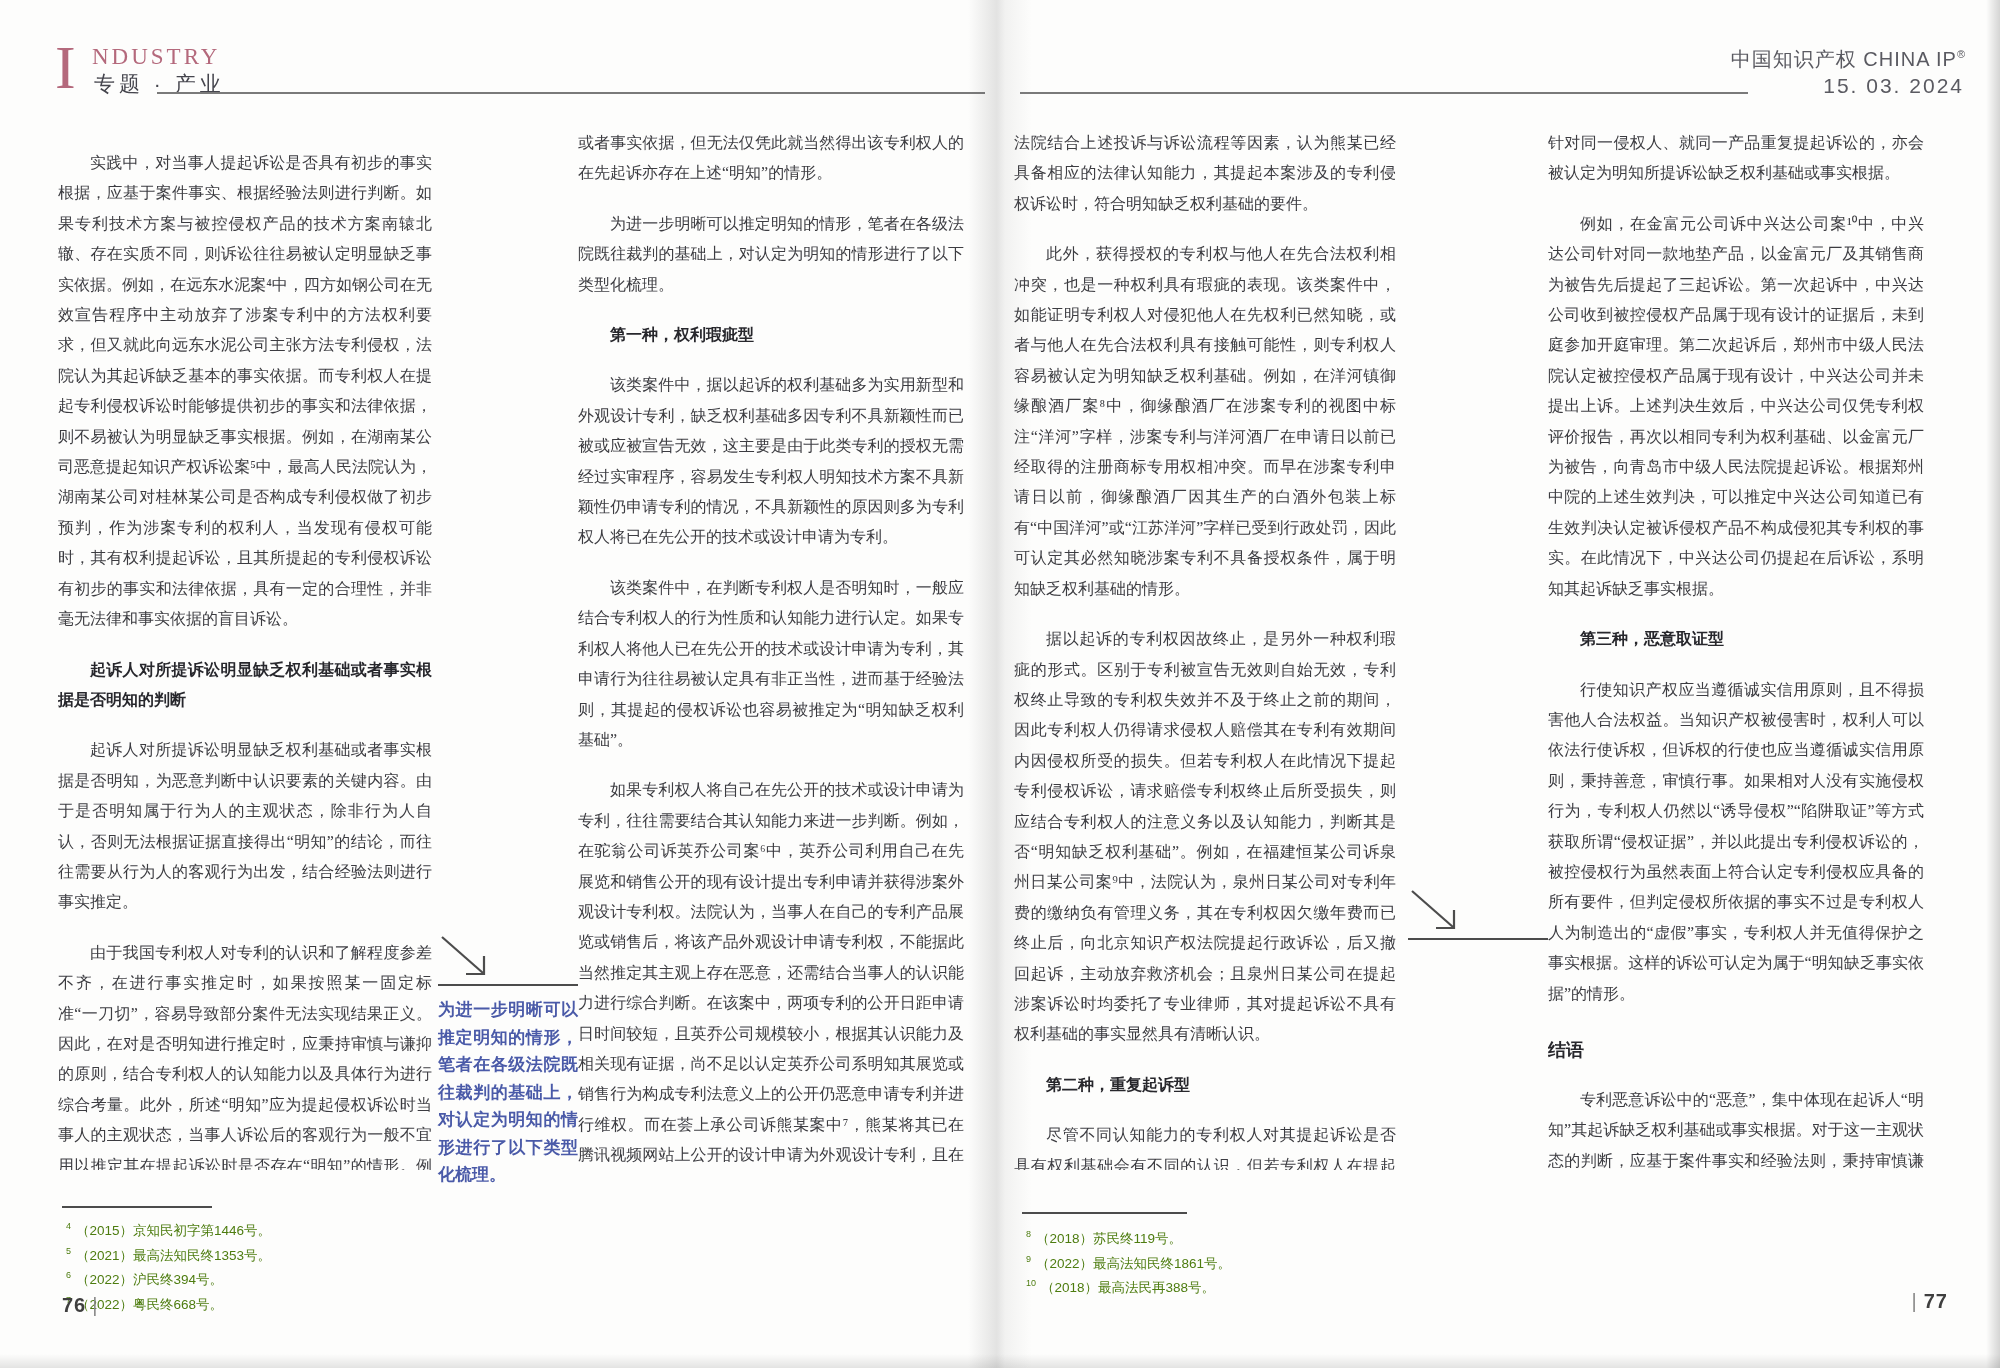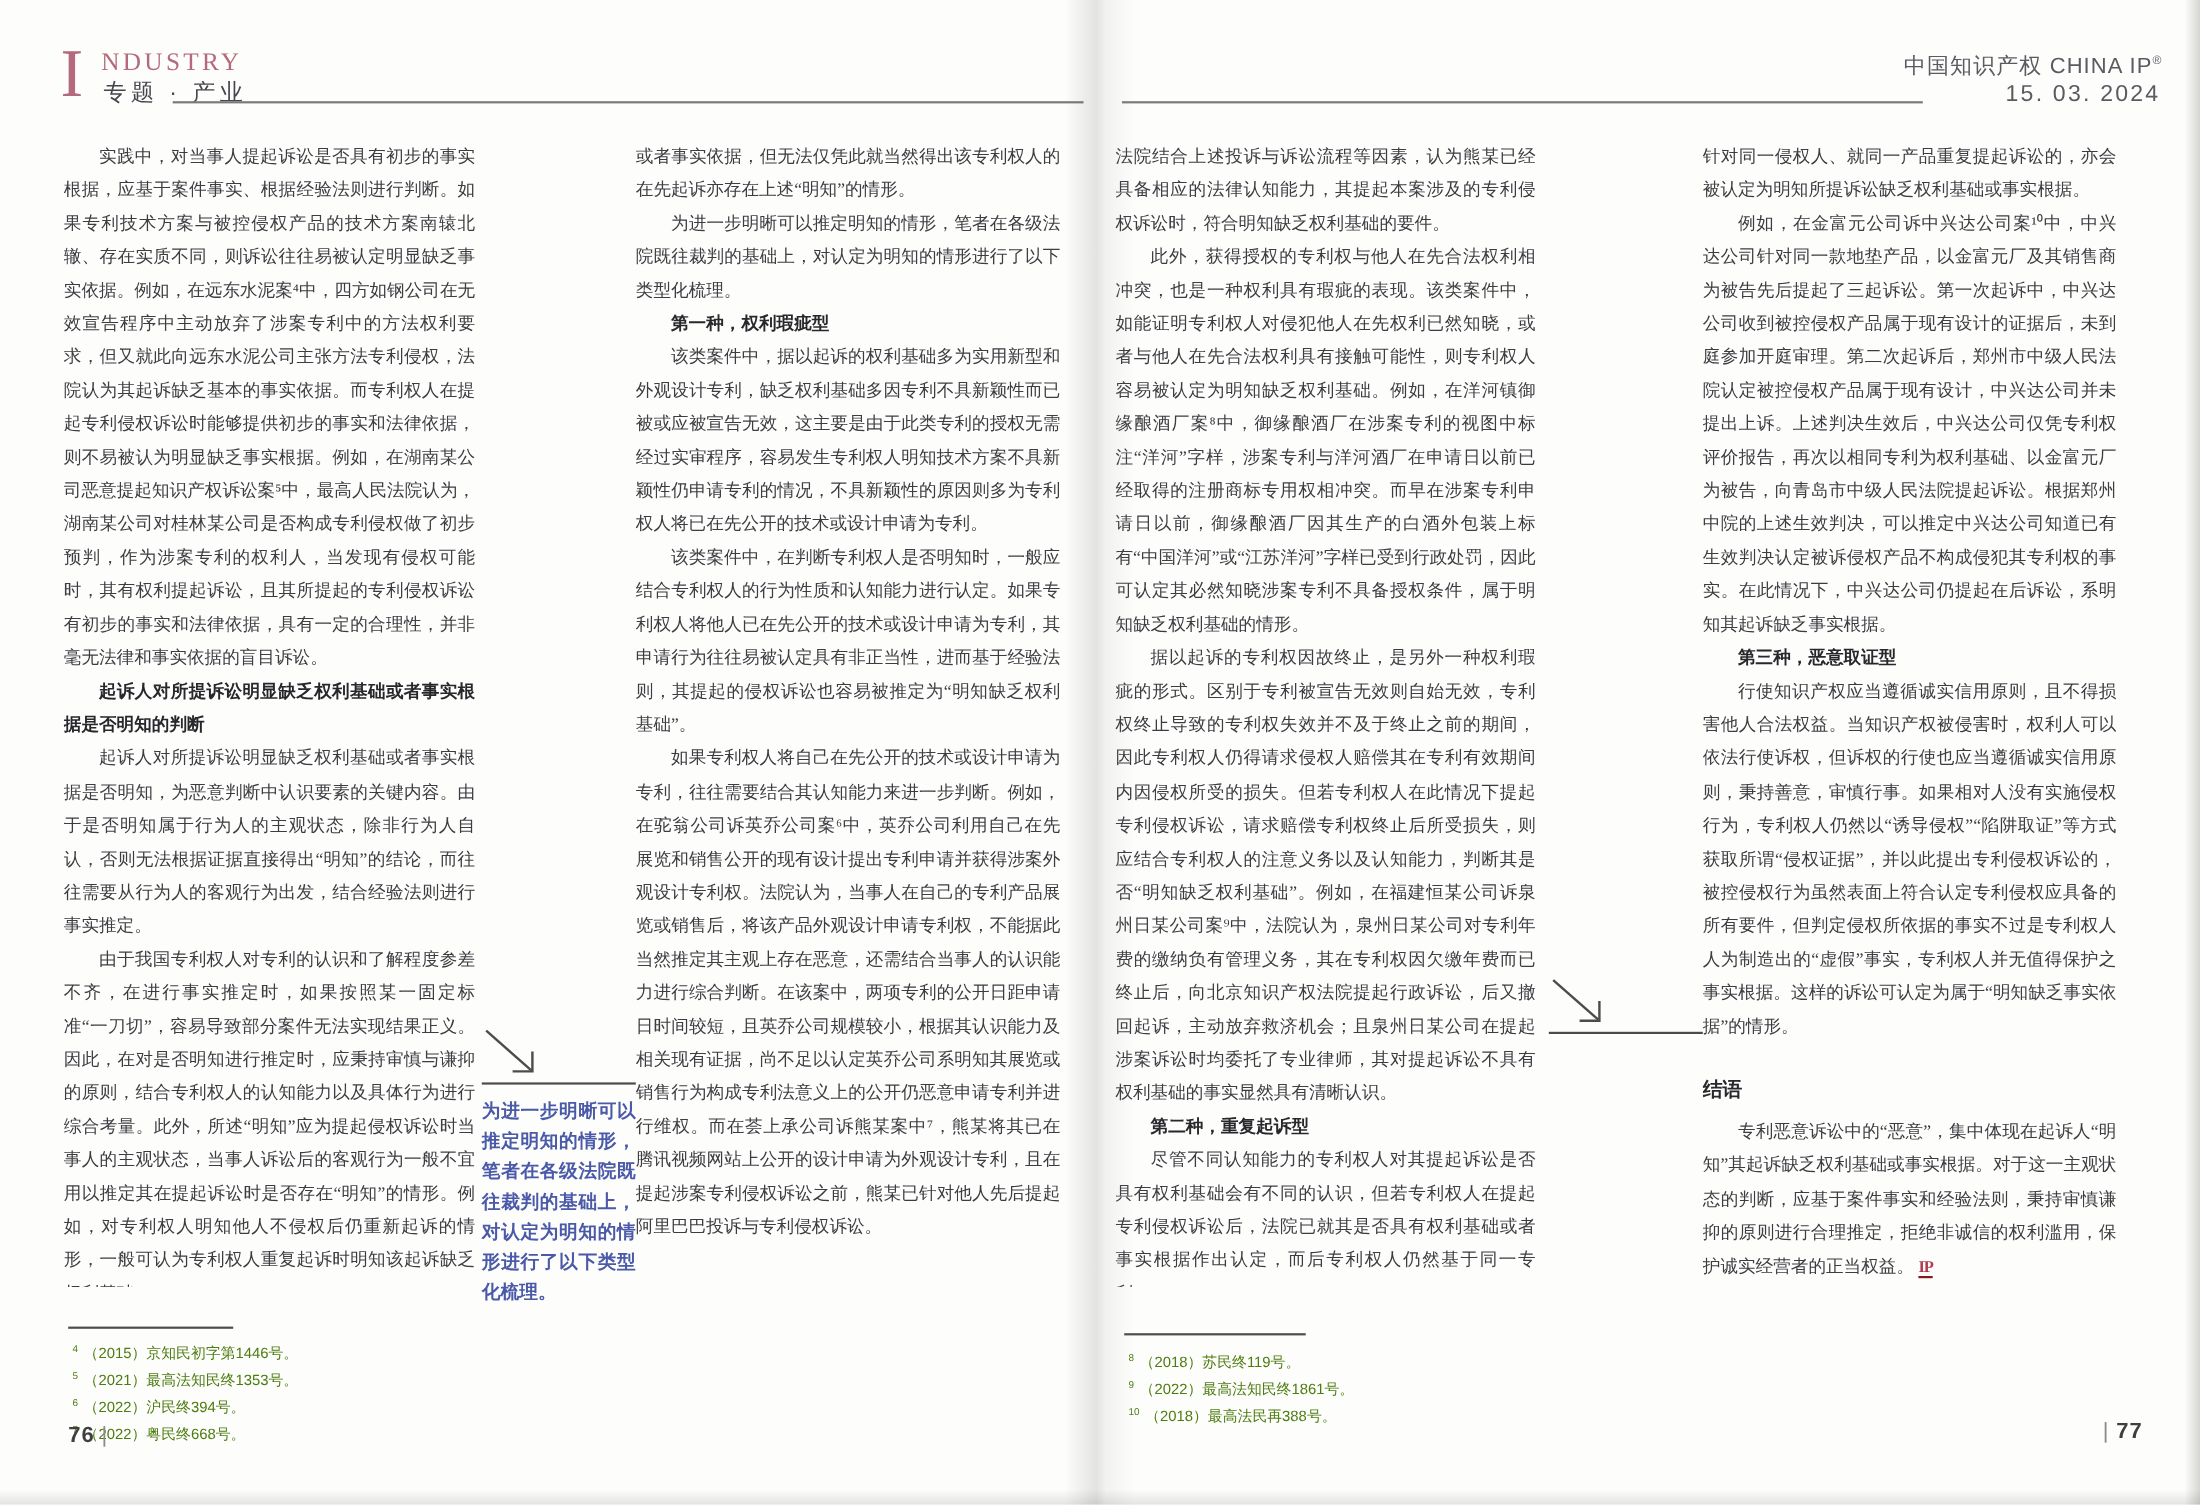--- a/index.html
+++ b/index.html
@@ -44,21 +44,21 @@
   }
   .col1{left:58px;width:374px;}
   .col2{left:578px;width:386px;}
   .col3{left:1014px;width:382px;}
   .col4{left:1548px;width:376px;}
   .p{
     margin:0;text-align:justify;
     font-size:16px;line-height:30.4px;color:#3c3c41;
     font-family:"Liberation Serif",serif;
   }
-  .indent{text-indent:2em;}
+  .indent{text-indent:2em;margin-top:20px;}
   .h{
     font-family:"Liberation Sans",sans-serif;font-weight:700;color:#27272c;
   }
   .h-big{
     font-family:"Liberation Sans",sans-serif;font-weight:700;color:#27272c;
     font-size:18px;line-height:30px;margin-top:26px;margin-bottom:10px;
   }
   .ipmark{
     color:#b23a52;font-weight:700;font-family:"Liberation Serif",serif;
     font-size:15px;letter-spacing:-1px;border-bottom:2px solid #7f1d1d;

